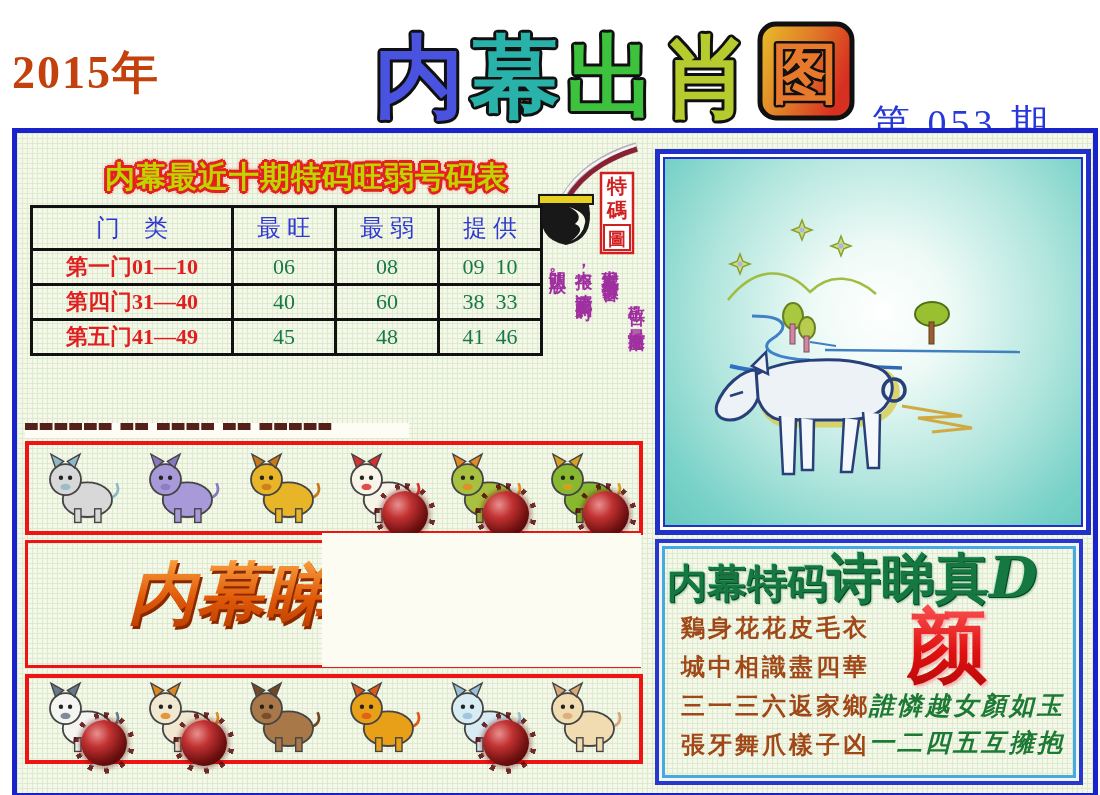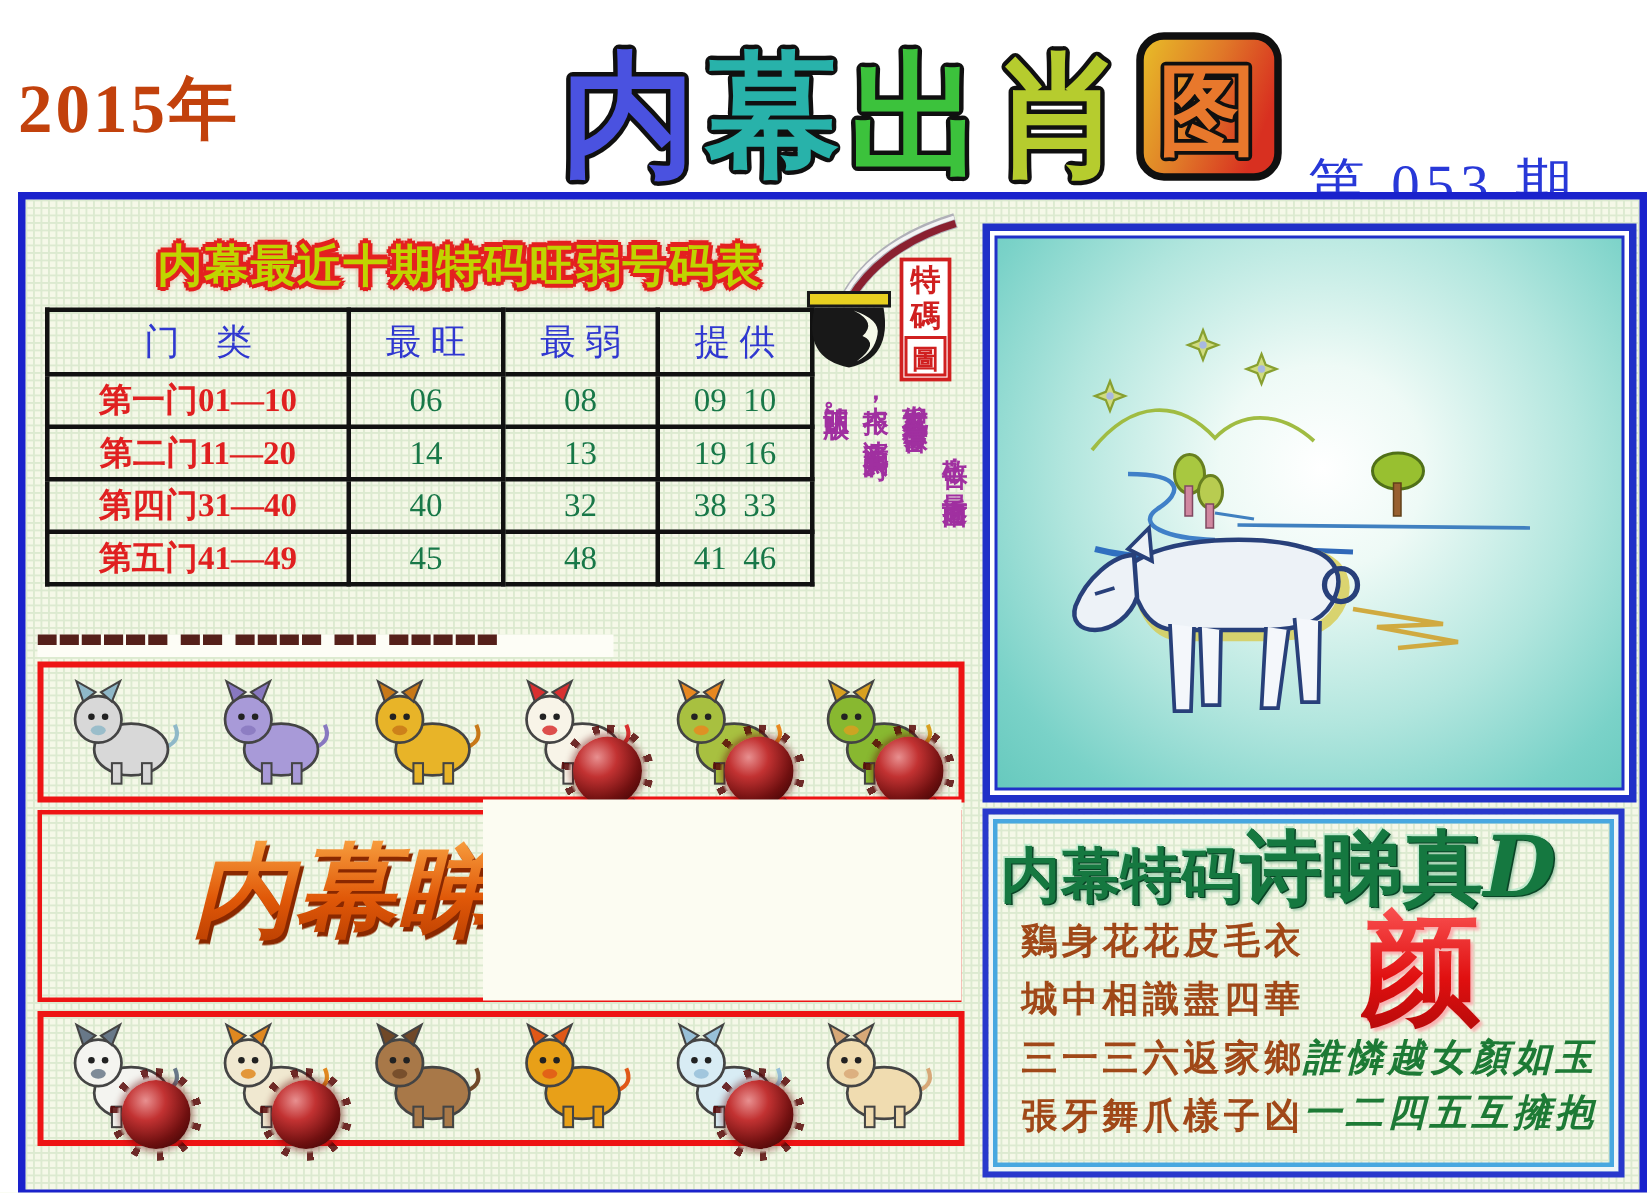--- a/index.html
+++ b/index.html
@@ -137,29 +137,23 @@
       </tr>
     </thead>
     <tbody id="tbl-body">
         <tr>
           <td class="lbl">第一门01—10</td>
           <td>06</td>
           <td>08</td>
           <td>09  10</td>
         </tr>
         <tr>
-          <td class="lbl">第二门11—20</td>
-          <td>14</td>
-          <td>13</td>
-          <td>19  16</td>
-        </tr>
-        <tr>
           <td class="lbl">第四门31—40</td>
           <td>40</td>
-          <td>32</td>
+          <td>60</td>
           <td>38  33</td>
         </tr>
         <tr>
           <td class="lbl">第五门41—49</td>
           <td>45</td>
           <td>48</td>
           <td>41  46</td>
         </tr>
       </tbody>
   </table>

